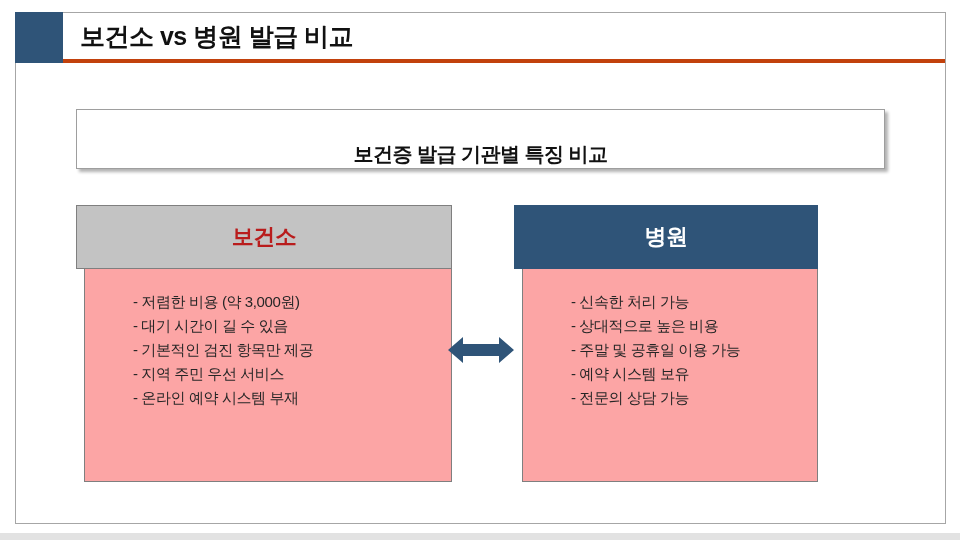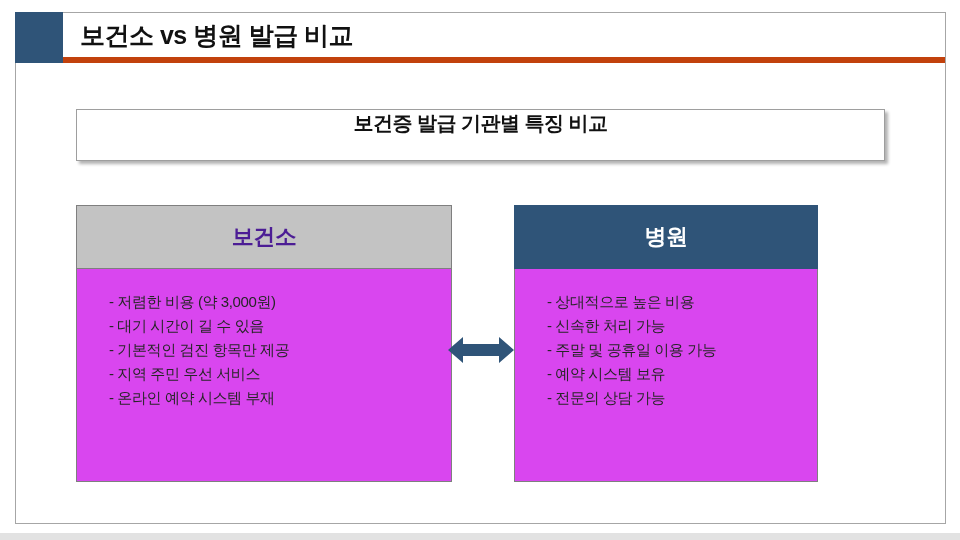--- a/index.html
+++ b/index.html
@@ -15,75 +15,76 @@
     position: absolute; left: 15px; top: 12px;
     width: 931px; height: 512px;
     background: #ffffff;
     border: 1px solid #a6a6a6;
   }
 
   
   .title-bar {
     position: absolute; left: 0; top: 0; right: 0;
     height: 50px;
-    border-bottom: 6px solid #c2410c;
+    border-bottom: 4px solid #c2410c;
     display: flex; align-items: center;
   }
   .title-square {
     position: absolute; left: -1px; top: -1px;
     width: 48px; height: 51px;
     background: var(--navy);
   }
   .slide-title {
     margin-left: 64px;
     font-size: 25px; font-weight: bold; color: #111;
     letter-spacing: -0.5px;
   }
 
   
   .subtitle-box {
     position: absolute; left: 60px; top: 96px;
-    width: 809px; height: 52px;
+    width: 809px; height: 60px;
     background: #fff;
     border: 1px solid #9e9e9e;
     box-shadow: 3px 3px 3px rgba(0,0,0,0.30);
-    display: flex; align-items: flex-start; justify-content: center;
+    display: flex; align-items: flex-end; justify-content: center;
   }
   .subtitle-text {
     font-size: 20px; font-weight: bold; color: #111;
     letter-spacing: -0.5px;
   }
 
   
   .column { position: absolute; top: 192px; height: 277px; }
   .column.left  { left: 60px;  width: 376px; }
   .column.right { left: 498px; width: 304px; }
 
   .col-header {
     height: 64px;
     display: flex; align-items: center; justify-content: center;
     font-size: 22px; font-weight: bold;
     letter-spacing: -0.5px;
   }
   .col-header.gray {
     background: #c3c3c3;
     border: 1px solid #7f7f7f;
-    color: #4c1d95;
+    color: #b91c1c;
   }
   .col-header.navy {
     background: var(--navy);
     border: 1px solid var(--navy);
     color: #ffffff;
   }
   .col-body {
     height: 213px;
     border: 1px solid #7f7f7f;
     border-top: none;
-    background: #d946ef;
-    padding: 21px 8px 0 32px;
+    background: #fca5a5;
+    padding: 21px 8px 0 48px;
+    margin-left: 8px;
   }
   .col-body ul { list-style: none; }
   .col-body li {
     font-size: 15px; line-height: 24px;
     color: #262626; letter-spacing: -0.4px;
     white-space: nowrap;
   }
 
   
   .compare-arrow {
@@ -129,22 +130,22 @@
     <div class="compare-arrow">
       <svg viewBox="0 0 66 32" xmlns="http://www.w3.org/2000/svg" aria-hidden="true">
         <path class="arrow-shape" d="M0,16 L15,3 L15,10 L51,10 L51,3 L66,16 L51,29 L51,22 L15,22 L15,29 Z" fill="#2F5478"></path>
       </svg>
     </div>
 
     <div class="column right">
       <div class="col-header navy">병원</div>
       <div class="col-body">
         <ul>
+            <li>- 신속한 처리 가능</li>
             <li>- 상대적으로 높은 비용</li>
-            <li>- 신속한 처리 가능</li>
             <li>- 주말 및 공휴일 이용 가능</li>
             <li>- 예약 시스템 보유</li>
             <li>- 전문의 상담 가능</li>
           </ul>
       </div>
     </div>
 
   </div>
   <div class="bottom-strip"></div>
 </div>

